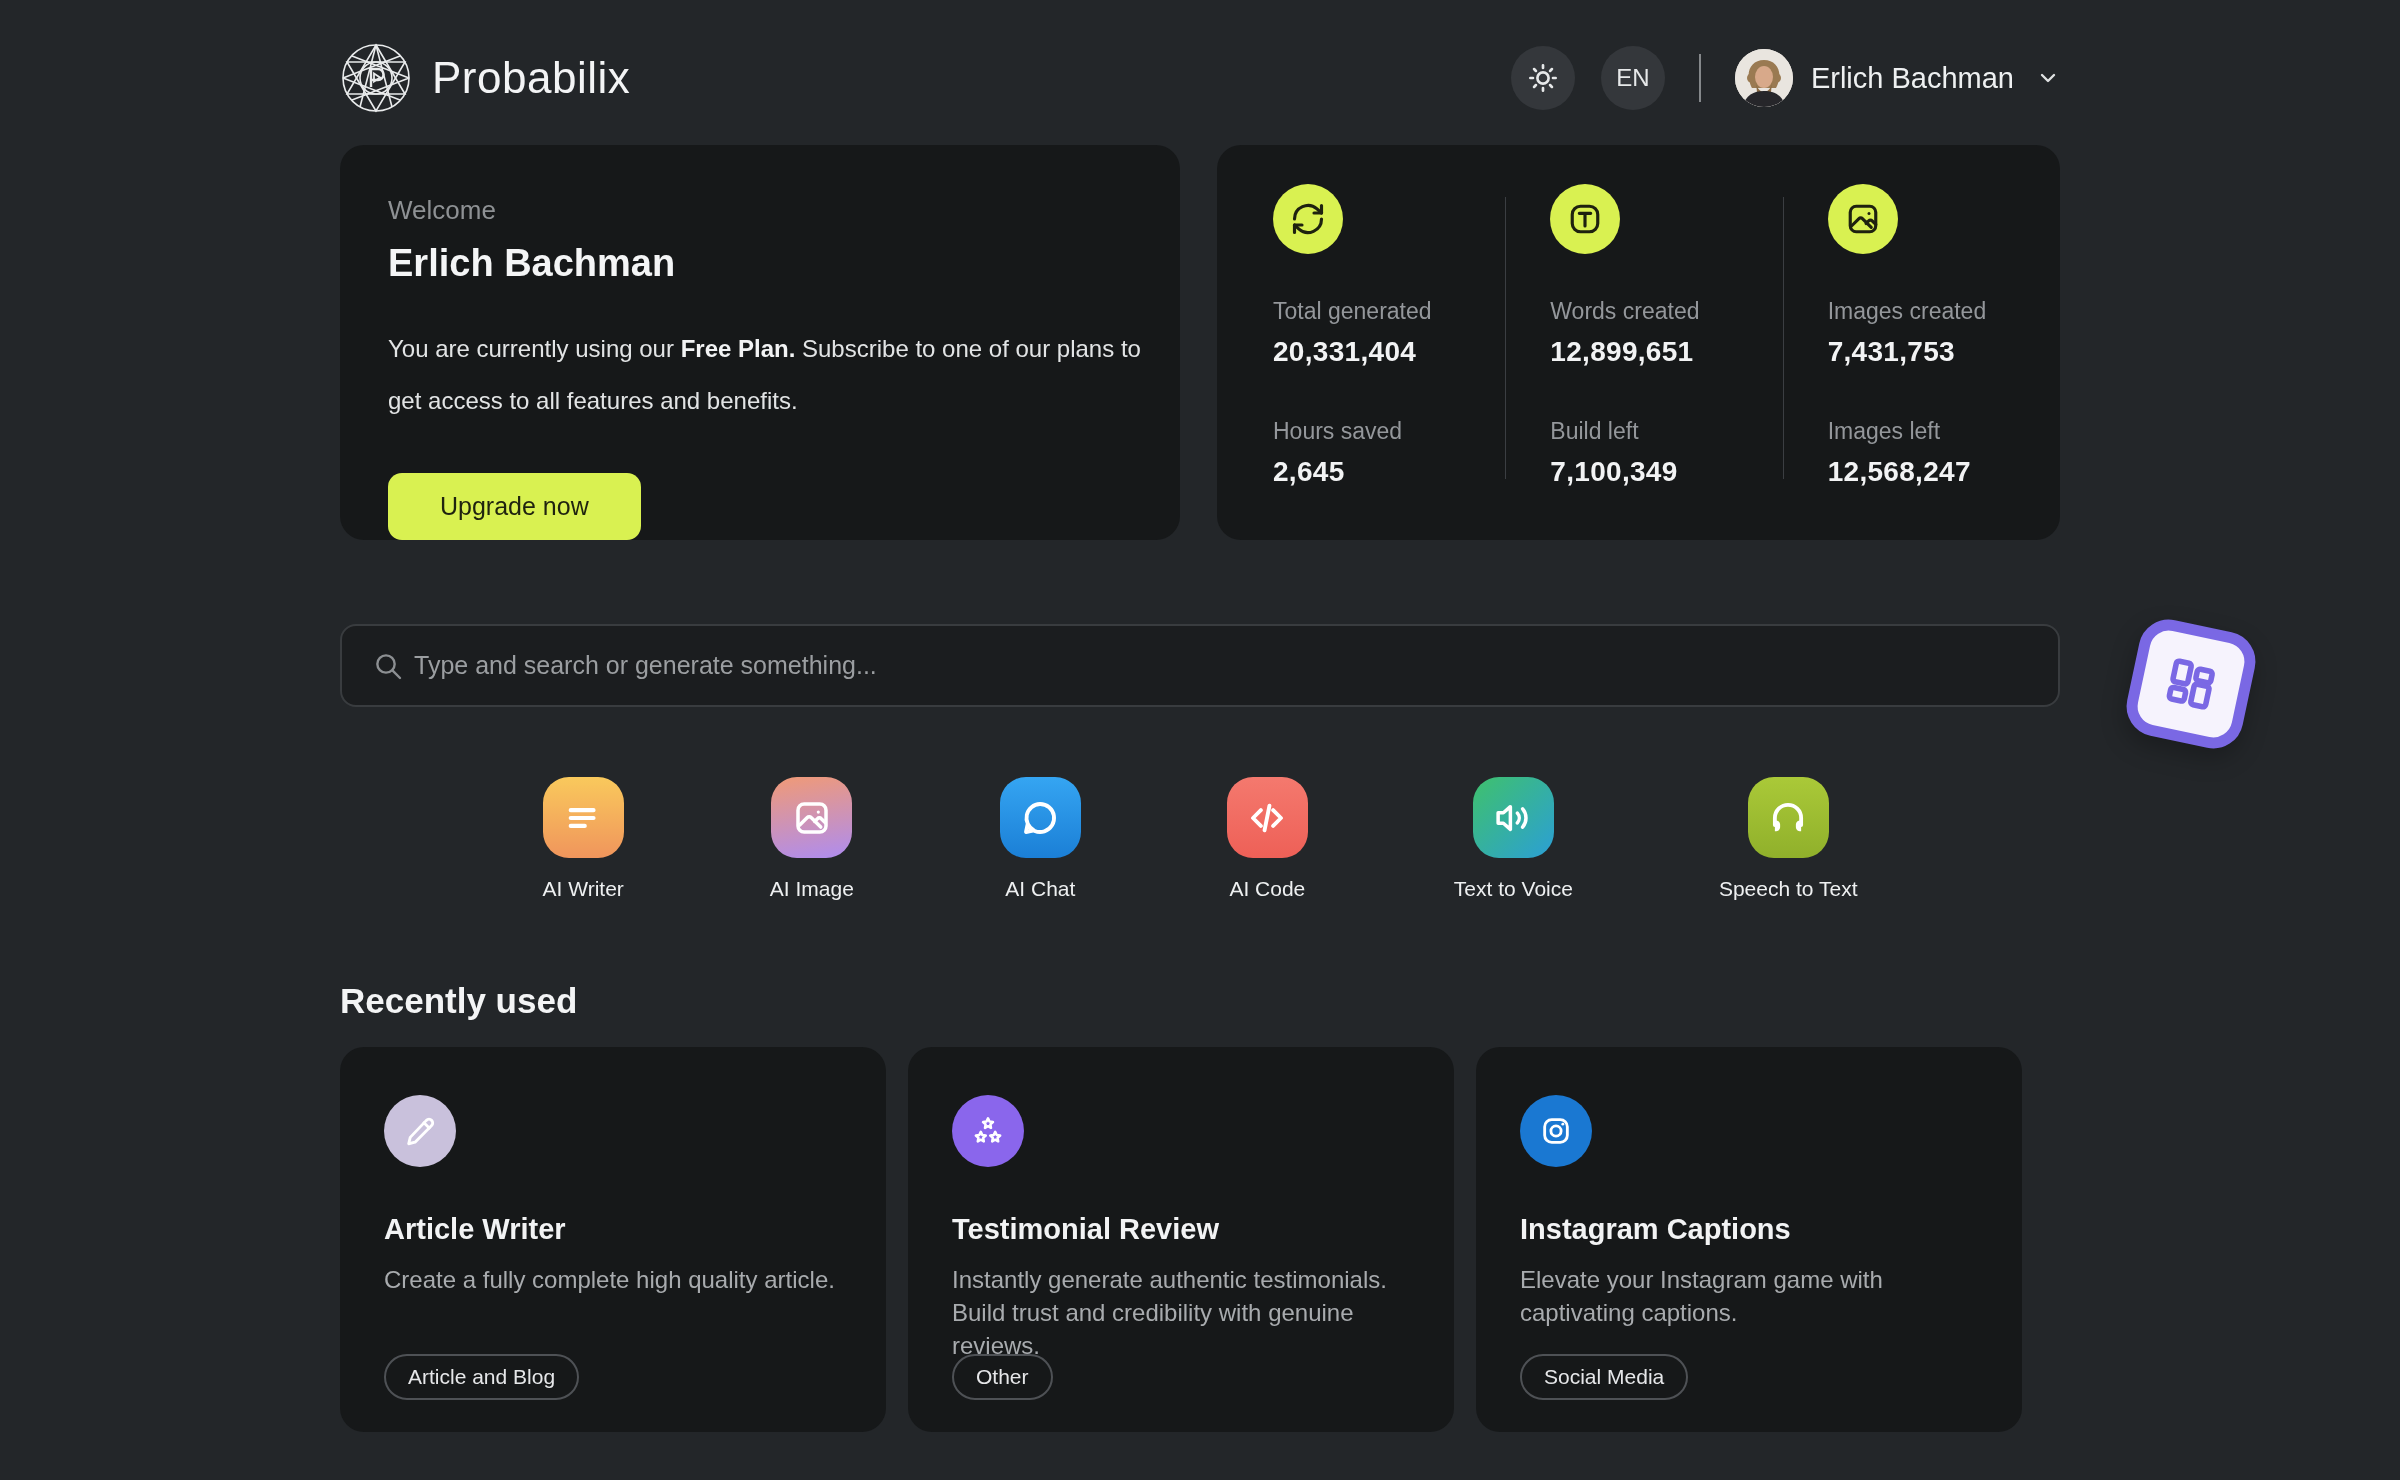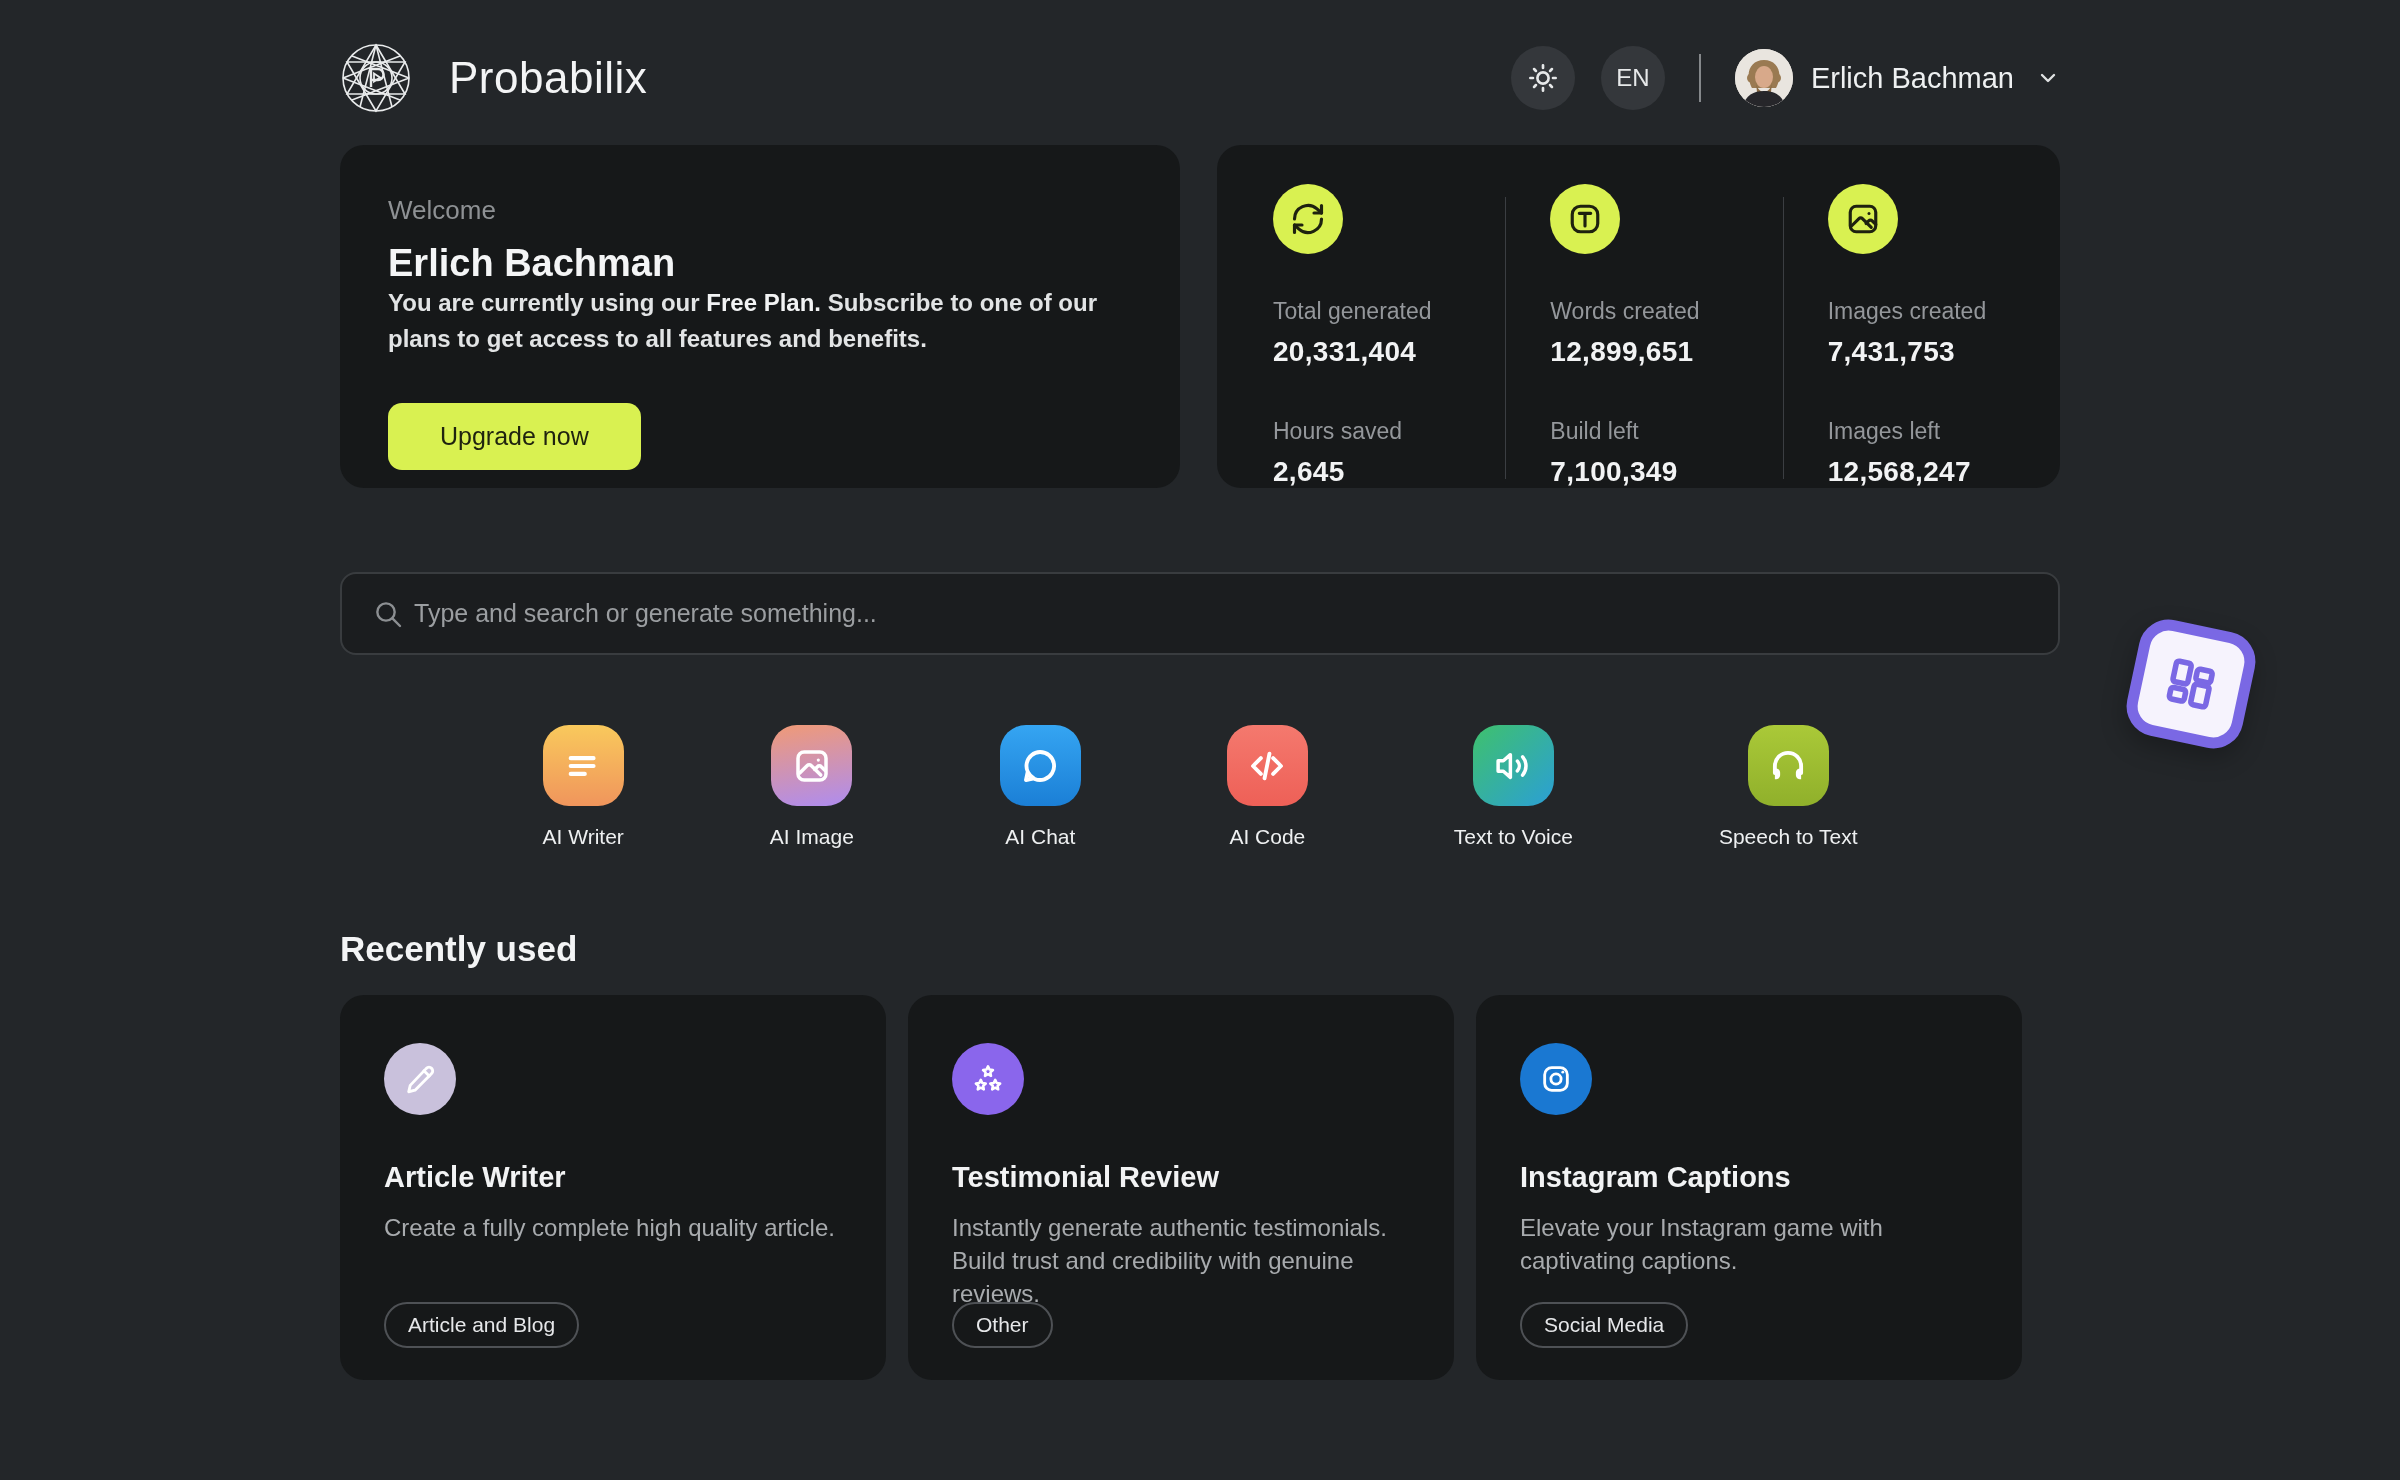--- a/index.html
+++ b/index.html
@@ -6,42 +6,42 @@
   html,body { background:#17191a; }
   body { font-family:"Liberation Sans", sans-serif; }
   .page {
     position:relative; width:2400px; height:1480px;
     background:#232629; overflow:hidden;
   }
   .container { width:1720px; margin:0 auto; }
 
   
   .header { display:flex; align-items:center; justify-content:space-between; padding-top:42px; }
-  .brand { display:flex; align-items:center; gap:37px; cursor:pointer; }
+  .brand { display:flex; align-items:center; gap:20px; cursor:pointer; }
   .brand-logo { width:72px; height:72px; }
   .brand-name { font-size:44px; font-weight:400; color:#f3f4f5; letter-spacing:0.5px; }
   .header-right { display:flex; align-items:center; gap:26px; }
   .circle-btn {
     width:64px; height:64px; border-radius:50%; background:#34373b;
     display:flex; align-items:center; justify-content:center; cursor:pointer;
     color:#e6e8e9; font-size:24px;
   }
   .vdivider { width:2px; height:48px; background:#85888b; margin:0 8px; }
   .user-menu { display:flex; align-items:center; gap:18px; cursor:pointer; }
   .avatar { width:58px; height:58px; border-radius:50%; overflow:hidden; background:#e9e5df; }
   .user-name { font-size:29px; color:#eef0f1; }
   .chev { color:#dfe1e2; margin-left:4px; }
 
   
   .top-row { display:grid; grid-template-columns:840px 843px; gap:37px; margin-top:31px; }
   .card { background:#161819; border-radius:24px;padding-left:12px; }
   .welcome-card { padding:50px 48px 0 48px; }
   .welcome-label { font-size:26px; color:#8e9194; }
   .welcome-name { font-size:38px; font-weight:700; color:#f4f5f6; margin-top:16px; }
-  .welcome-body { font-size:24px; line-height:36px; color:#e2e4e5; width:770px;font-weight:bold; }
+  .welcome-body { margin-top:38px; font-size:24px; line-height:52px; color:#e2e4e5; width:770px; }
   .welcome-body b { color:#f2f3f4; }
   .upgrade-btn {
     display:inline-block; margin-top:46px; background:#d9f151; color:#1f230f;
     border:none; border-radius:14px; padding:16px 52px; height:67px;
     font-size:25px; font-weight:500; font-family:inherit; cursor:pointer;
   }
 
   .stats-card { display:flex; padding-top:39px; }
   .stat-col { flex:1; padding-left:44px; }
   .stat-divider { width:1px; height:282px; background:#3b3e42; margin-top:13px; flex:0 0 auto; }

